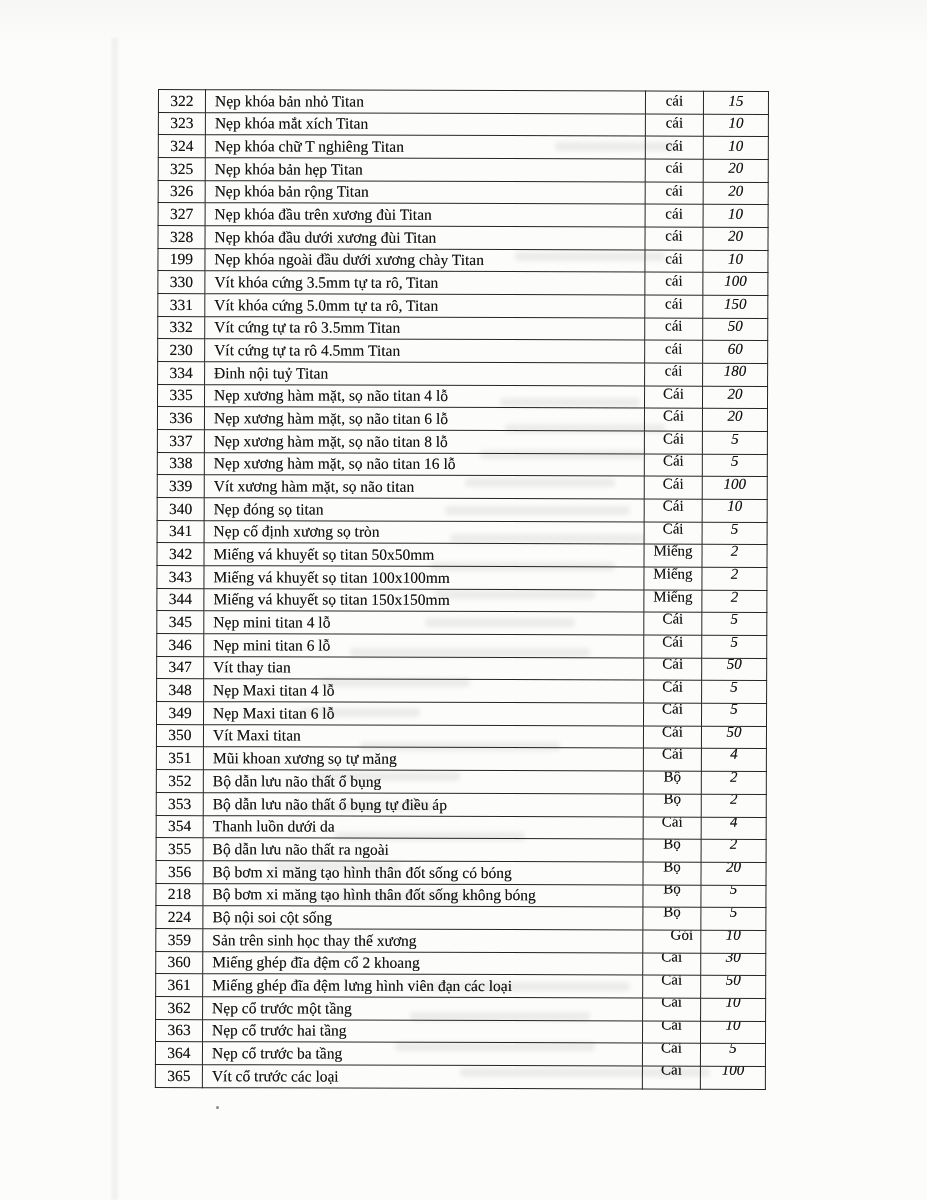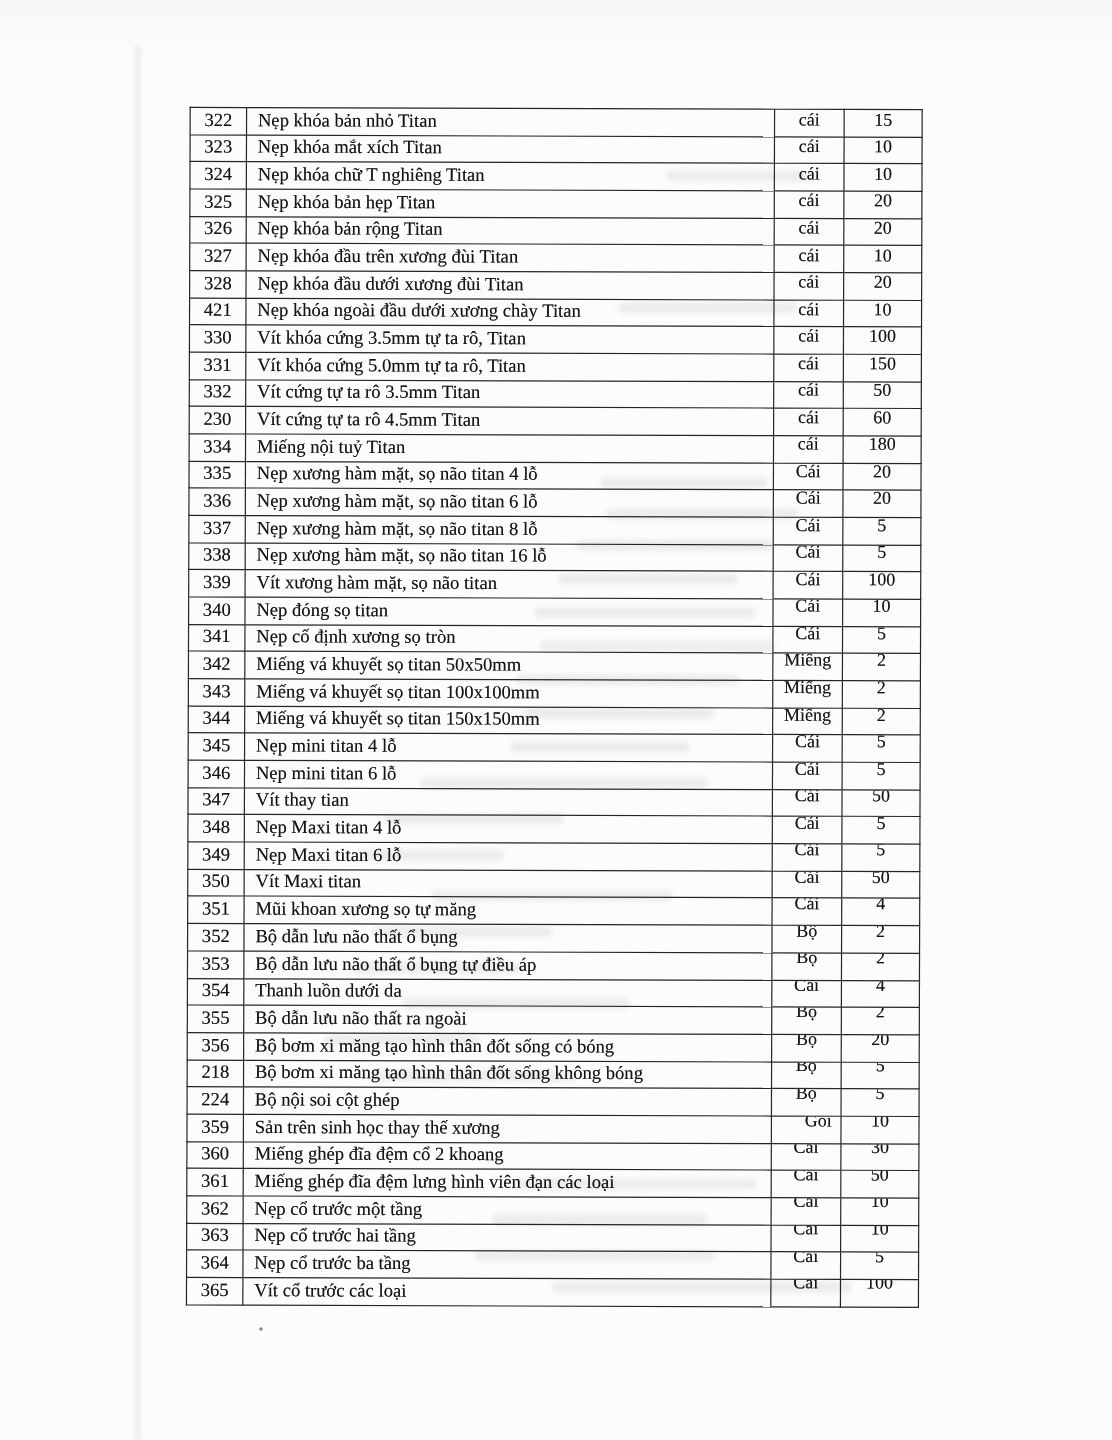--- a/index.html
+++ b/index.html
@@ -33,21 +33,21 @@
   col.w-name{width:440px;}
   col.w-unit{width:58px;}
   col.w-qty{width:65px;}
   td span{position:relative;display:inline-block;line-height:1.05;
     text-shadow:0 0 .5px rgba(20,20,20,.55);}
   .c-no{text-align:center;vertical-align:bottom;font-size:15.5px;}
   .c-no span{bottom:2px;}
   .c-name{vertical-align:bottom;font-size:15.5px;}
   .c-name span{left:9px;bottom:2px;}
   .c-unit{text-align:center;vertical-align:middle;font-size:15px;}
-  .c-qty{text-align:center;vertical-align:middle;font-size:15px;}
+  .c-qty{text-align:center;vertical-align:middle;font-size:15px;font-style:italic;}
   
   .smudge{
     position:absolute;height:9px;border-radius:4px;
     background:#9a9a98;opacity:.16;filter:blur(2px);
   }
   .stray-dot{
     position:absolute;left:216px;top:1106px;width:3px;height:3px;
     border-radius:50%;background:#8a8a88;
   }
 </style>
@@ -128,21 +128,21 @@
         <td class="c-unit"><span style="top: -2.2px;">cái</span></td>
         <td class="c-qty"><span style="top: -2.2px;">10</span></td>
       </tr>
       <tr>
         <td class="c-no"><span>328</span></td>
         <td class="c-name"><span>Nẹp khóa đầu dưới xương đùi Titan</span></td>
         <td class="c-unit"><span style="top: -2.34px;">cái</span></td>
         <td class="c-qty"><span style="top: -2.34px;">20</span></td>
       </tr>
       <tr>
-        <td class="c-no"><span>421</span></td>
+        <td class="c-no"><span>199</span></td>
         <td class="c-name"><span>Nẹp khóa ngoài đầu dưới xương chày Titan</span></td>
         <td class="c-unit"><span style="top: -2.48px;">cái</span></td>
         <td class="c-qty"><span style="top: -2.48px;">10</span></td>
       </tr>
       <tr>
         <td class="c-no"><span>330</span></td>
         <td class="c-name"><span>Vít khóa cứng 3.5mm tự ta rô, Titan</span></td>
         <td class="c-unit"><span style="top: -2.62px;">cái</span></td>
         <td class="c-qty"><span style="top: -2.62px;">100</span></td>
       </tr>
@@ -159,21 +159,21 @@
         <td class="c-qty"><span style="top: -2.9px;">50</span></td>
       </tr>
       <tr>
         <td class="c-no"><span>230</span></td>
         <td class="c-name"><span>Vít cứng tự ta rô 4.5mm Titan</span></td>
         <td class="c-unit"><span style="top: -3.04px;">cái</span></td>
         <td class="c-qty"><span style="top: -3.04px;">60</span></td>
       </tr>
       <tr>
         <td class="c-no"><span>334</span></td>
-        <td class="c-name"><span>Miếng nội tuỷ Titan</span></td>
+        <td class="c-name"><span>Đinh nội tuỷ Titan</span></td>
         <td class="c-unit"><span style="top: -3.18px;">cái</span></td>
         <td class="c-qty"><span style="top: -3.18px;">180</span></td>
       </tr>
       <tr>
         <td class="c-no"><span>335</span></td>
         <td class="c-name"><span>Nẹp xương hàm mặt, sọ não titan 4 lỗ</span></td>
         <td class="c-unit"><span style="top: -3.32px;">Cái</span></td>
         <td class="c-qty"><span style="top: -3.32px;">20</span></td>
       </tr>
       <tr>
@@ -303,21 +303,21 @@
         <td class="c-qty"><span style="top: -6.26px;">20</span></td>
       </tr>
       <tr>
         <td class="c-no"><span>218</span></td>
         <td class="c-name"><span>Bộ bơm xi măng tạo hình thân đốt sống không bóng</span></td>
         <td class="c-unit"><span style="top: -6.4px;">Bộ</span></td>
         <td class="c-qty"><span style="top: -6.4px;">5</span></td>
       </tr>
       <tr>
         <td class="c-no"><span>224</span></td>
-        <td class="c-name"><span>Bộ nội soi cột ghép</span></td>
+        <td class="c-name"><span>Bộ nội soi cột sống</span></td>
         <td class="c-unit"><span style="top: -6.54px;">Bộ</span></td>
         <td class="c-qty"><span style="top: -6.54px;">5</span></td>
       </tr>
       <tr>
         <td class="c-no"><span>359</span></td>
         <td class="c-name"><span>Sản trên sinh học thay thế xương</span></td>
         <td class="c-unit"><span style="top: -6.68px; margin-left: 20px;">Gói</span></td>
         <td class="c-qty"><span style="top: -6.68px;">10</span></td>
       </tr>
       <tr>

